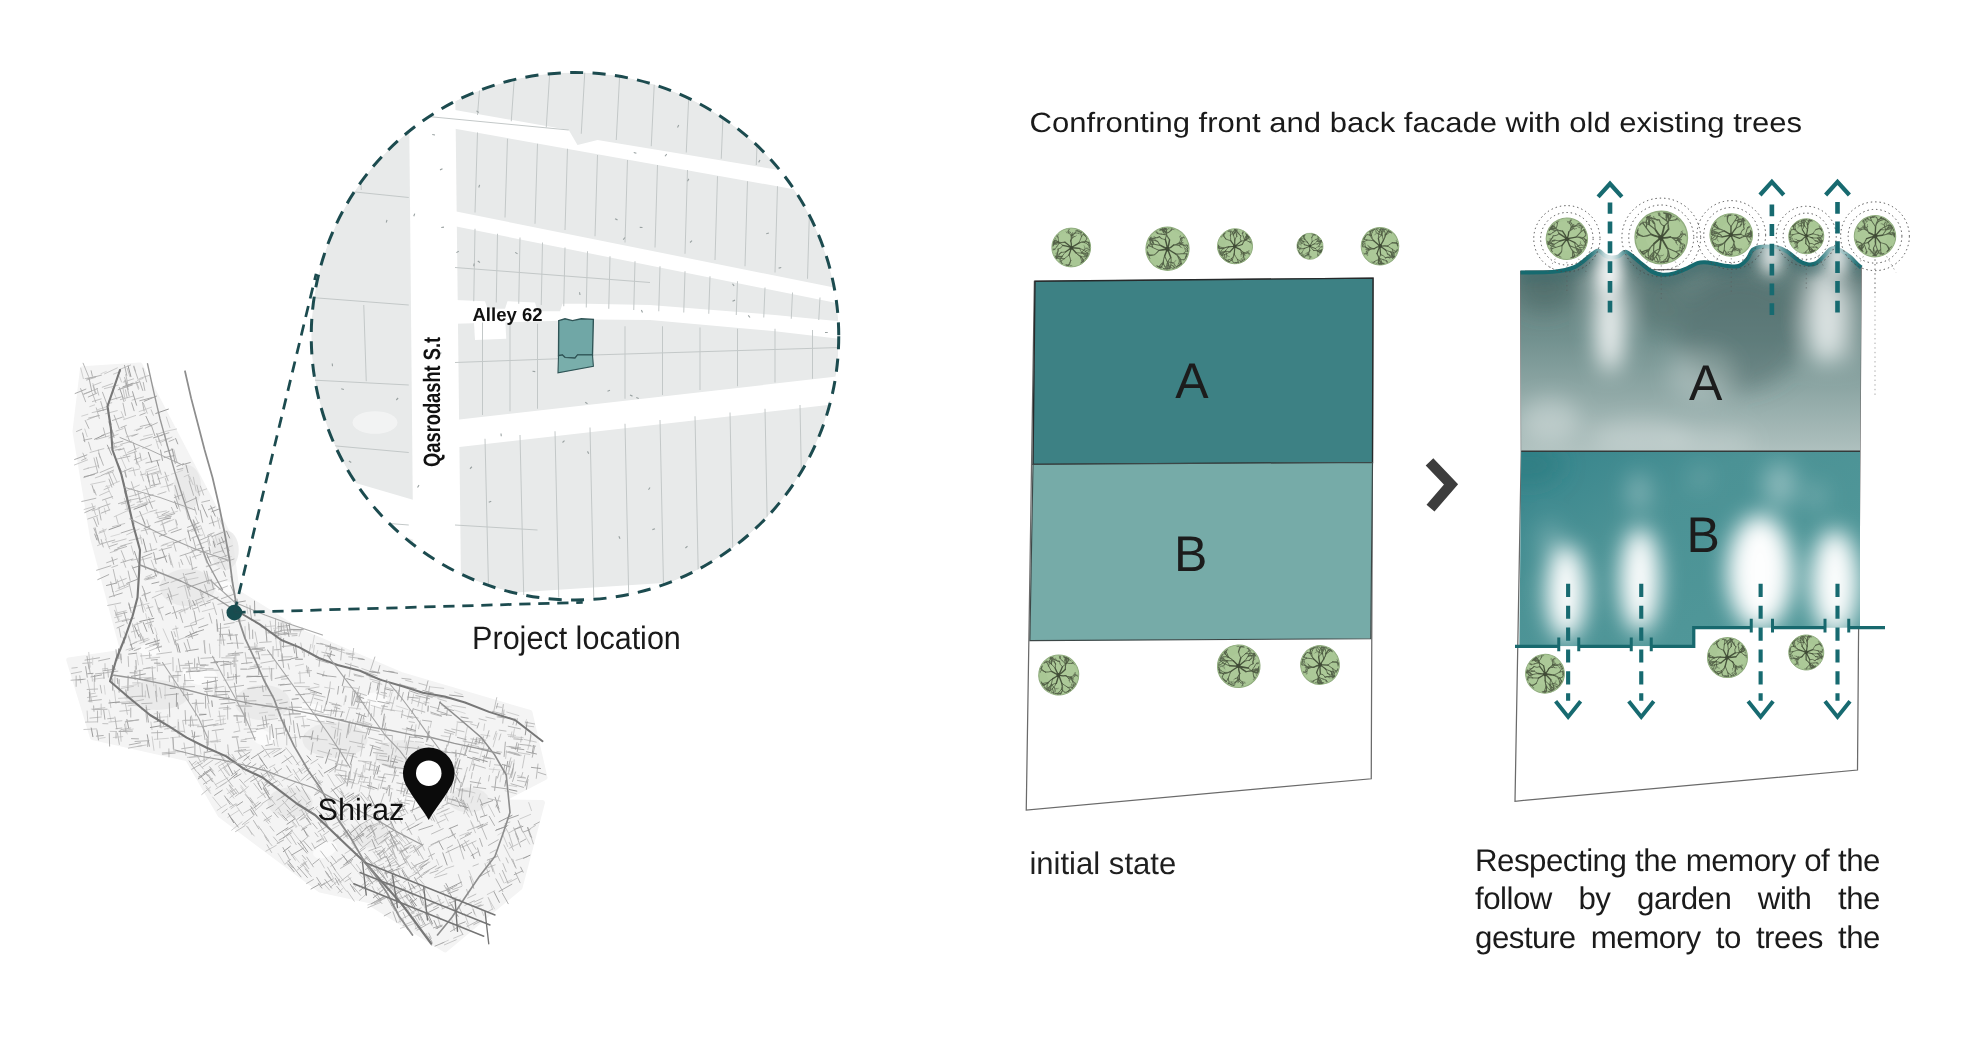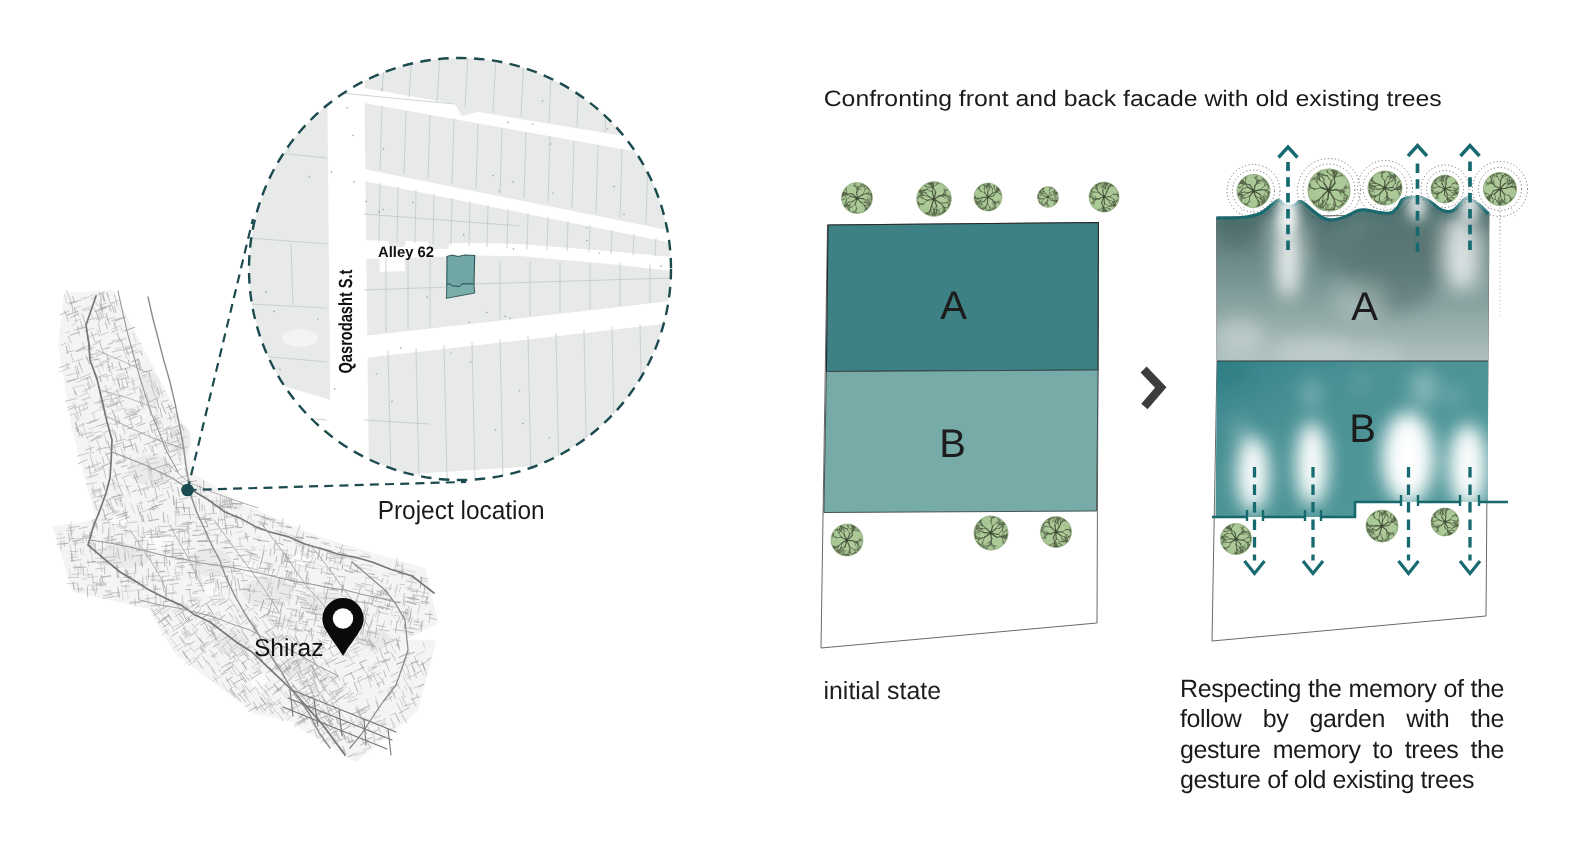--- a/index.html
+++ b/index.html
@@ -361,14 +361,13 @@
       <span>with</span>
       <span>the</span>
     </div>
 <div class="j">
       <span>gesture</span>
       <span>memory</span>
       <span>to</span>
       <span>trees</span>
       <span>the</span>
     </div>
-<div>gesture of old existing trees</div>
 </div>
 
 </body></html>

